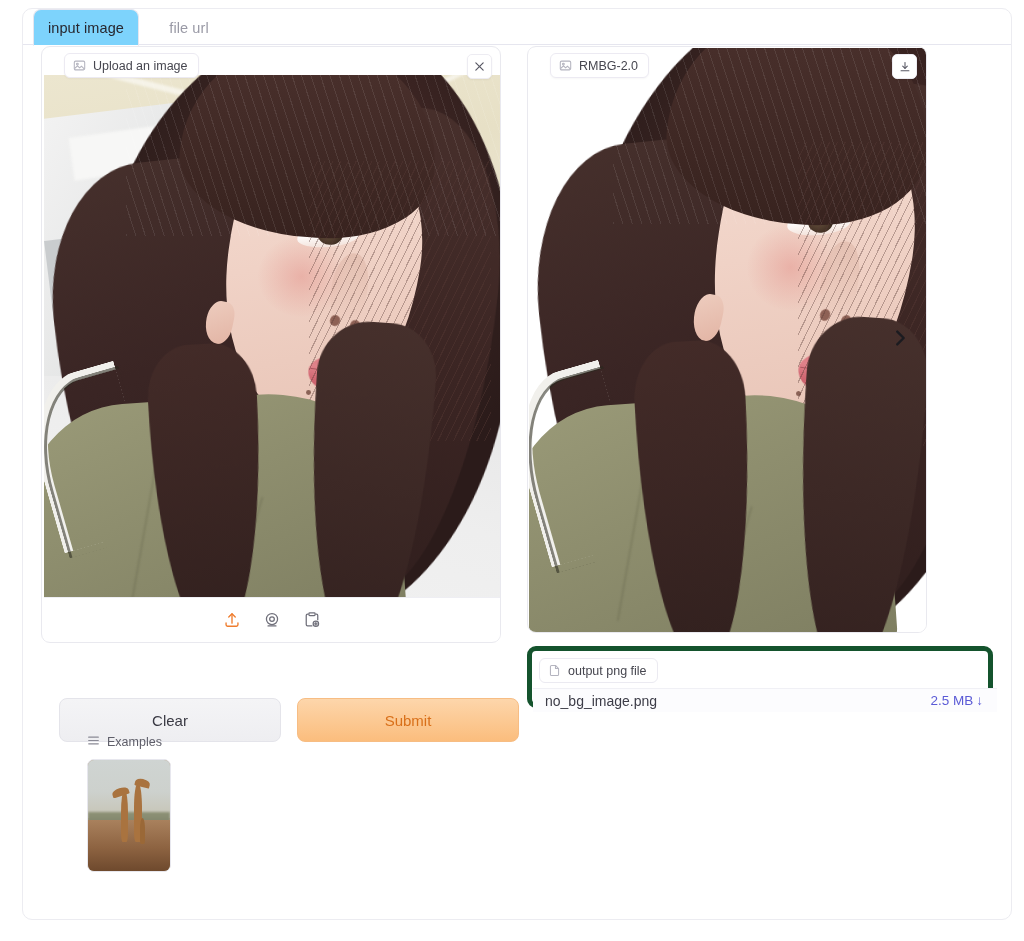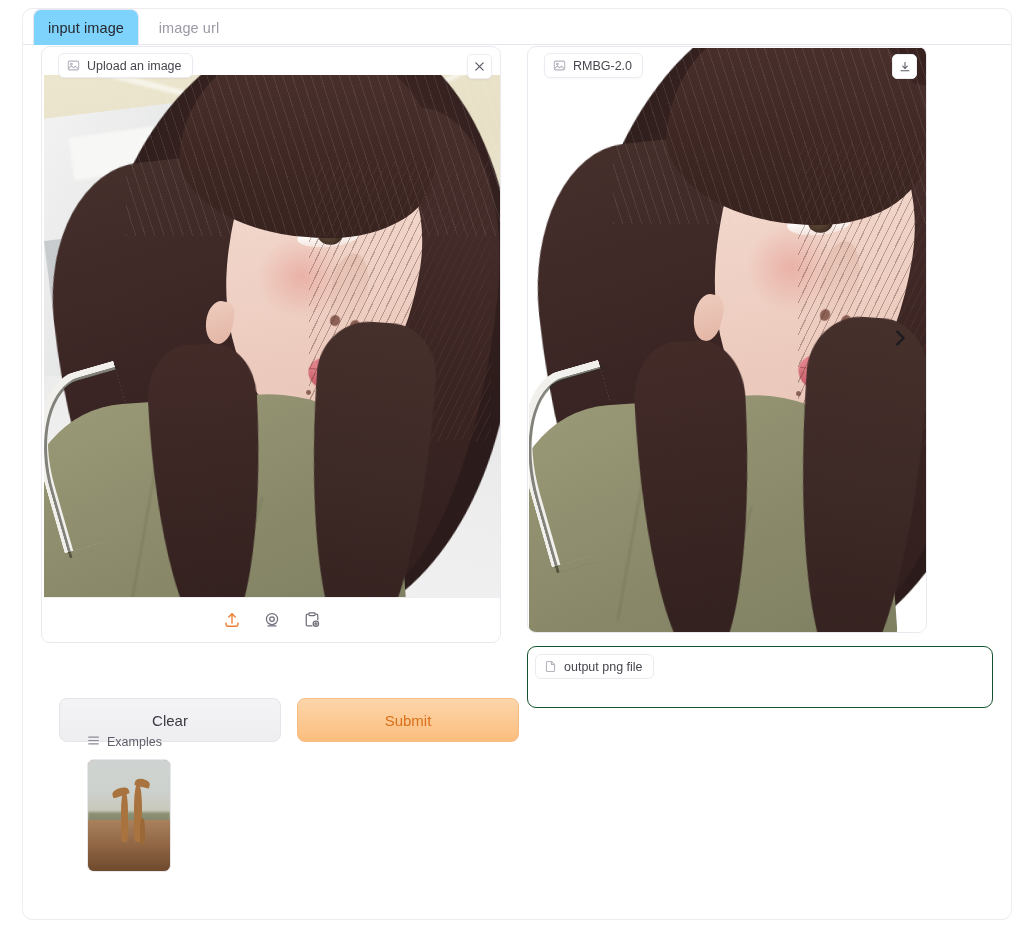--- a/index.html
+++ b/index.html
@@ -79,21 +79,21 @@
     border: 1px solid #e9e9ef;
     border-radius: 9px;
     background: #ffffff;
     overflow: hidden;
   }
   .panel-left  { width: 460px; height: 597px; }
   .panel-right { width: 400px; height: 587px; border-radius: 9px; }
 
   .panel-badge {
     position: absolute;
-    left: 16px; top: 6px;
+    left: 22px; top: 6px;
     z-index: 6;
     display: flex; align-items: center; gap: 7px;
     height: 25px;
     padding: 0 10px 0 8px;
     background: #ffffff;
     border: 1px solid #eceaf2;
     border-radius: 6px;
     font-size: 12.5px;
     color: #46464f;
     white-space: nowrap;
@@ -459,21 +459,21 @@
     border: 1px solid #f7bd84;
     color: #d9701a;
     font-weight: 400;
   }
 
   
   .file-block {
     position: absolute;
     left: 504px; top: 600px;
     width: 466px; height: 62px;
-    border: 1px solid #14532d;
+    border: 5px solid #14532d;
     border-radius: 9px;
     background: #ffffff;
   }
   .file-badge {
     position: absolute;
     left: 7px; top: 7px;
     display: flex; align-items: center; gap: 7px;
     height: 25px;
     padding: 0 10px 0 8px;
     background: #ffffff;
@@ -550,21 +550,21 @@
 <body>
 
 <div class="app-root">
   <div class="app-card">
 
     <div class="tabstrip">
       <div class="tab tab-active">
         <span>input image</span>
       </div>
       <div class="tab tab-inactive">
-        <span>image url</span>
+        <span>file url</span>
       </div>
     </div>
 
     <div class="body-area">
 
       <div class="col col-left">
 
         <div class="img-panel panel-left">
 
           <div class="panel-badge">
@@ -746,20 +746,27 @@
       <div class="file-block">
         <div class="file-badge">
           <span class="badge-ico">
             <svg viewBox="0 0 16 16" fill="none" stroke="currentColor" stroke-width="1.3" stroke-linejoin="round">
               <path d="M9.2 1.8H4.4c-.8 0-1.4.6-1.4 1.4v9.6c0 .8.6 1.4 1.4 1.4h7.2c.8 0 1.4-.6 1.4-1.4V5.6z"></path>
               <path d="M9.2 1.8v3.8h3.8"></path>
             </svg>
           </span>
           <span>output png file</span>
         </div>
+        <div class="file-row">
+          <span class="file-name">no_bg_image.png</span>
+          <span class="file-size">
+            <span>2.5 MB</span>
+            <span>↓</span>
+          </span>
+        </div>
       </div>
 
       <div class="examples">
         <div class="examples-head">
           <span class="ex-ico">
             <svg width="13" height="13" viewBox="0 0 14 14" stroke="currentColor" stroke-width="1.2" stroke-linecap="round">
               <path d="M1.8 3.4h10.4M1.8 7h10.4M1.8 10.6h10.4"></path>
             </svg>
           </span>
           <span>Examples</span>

